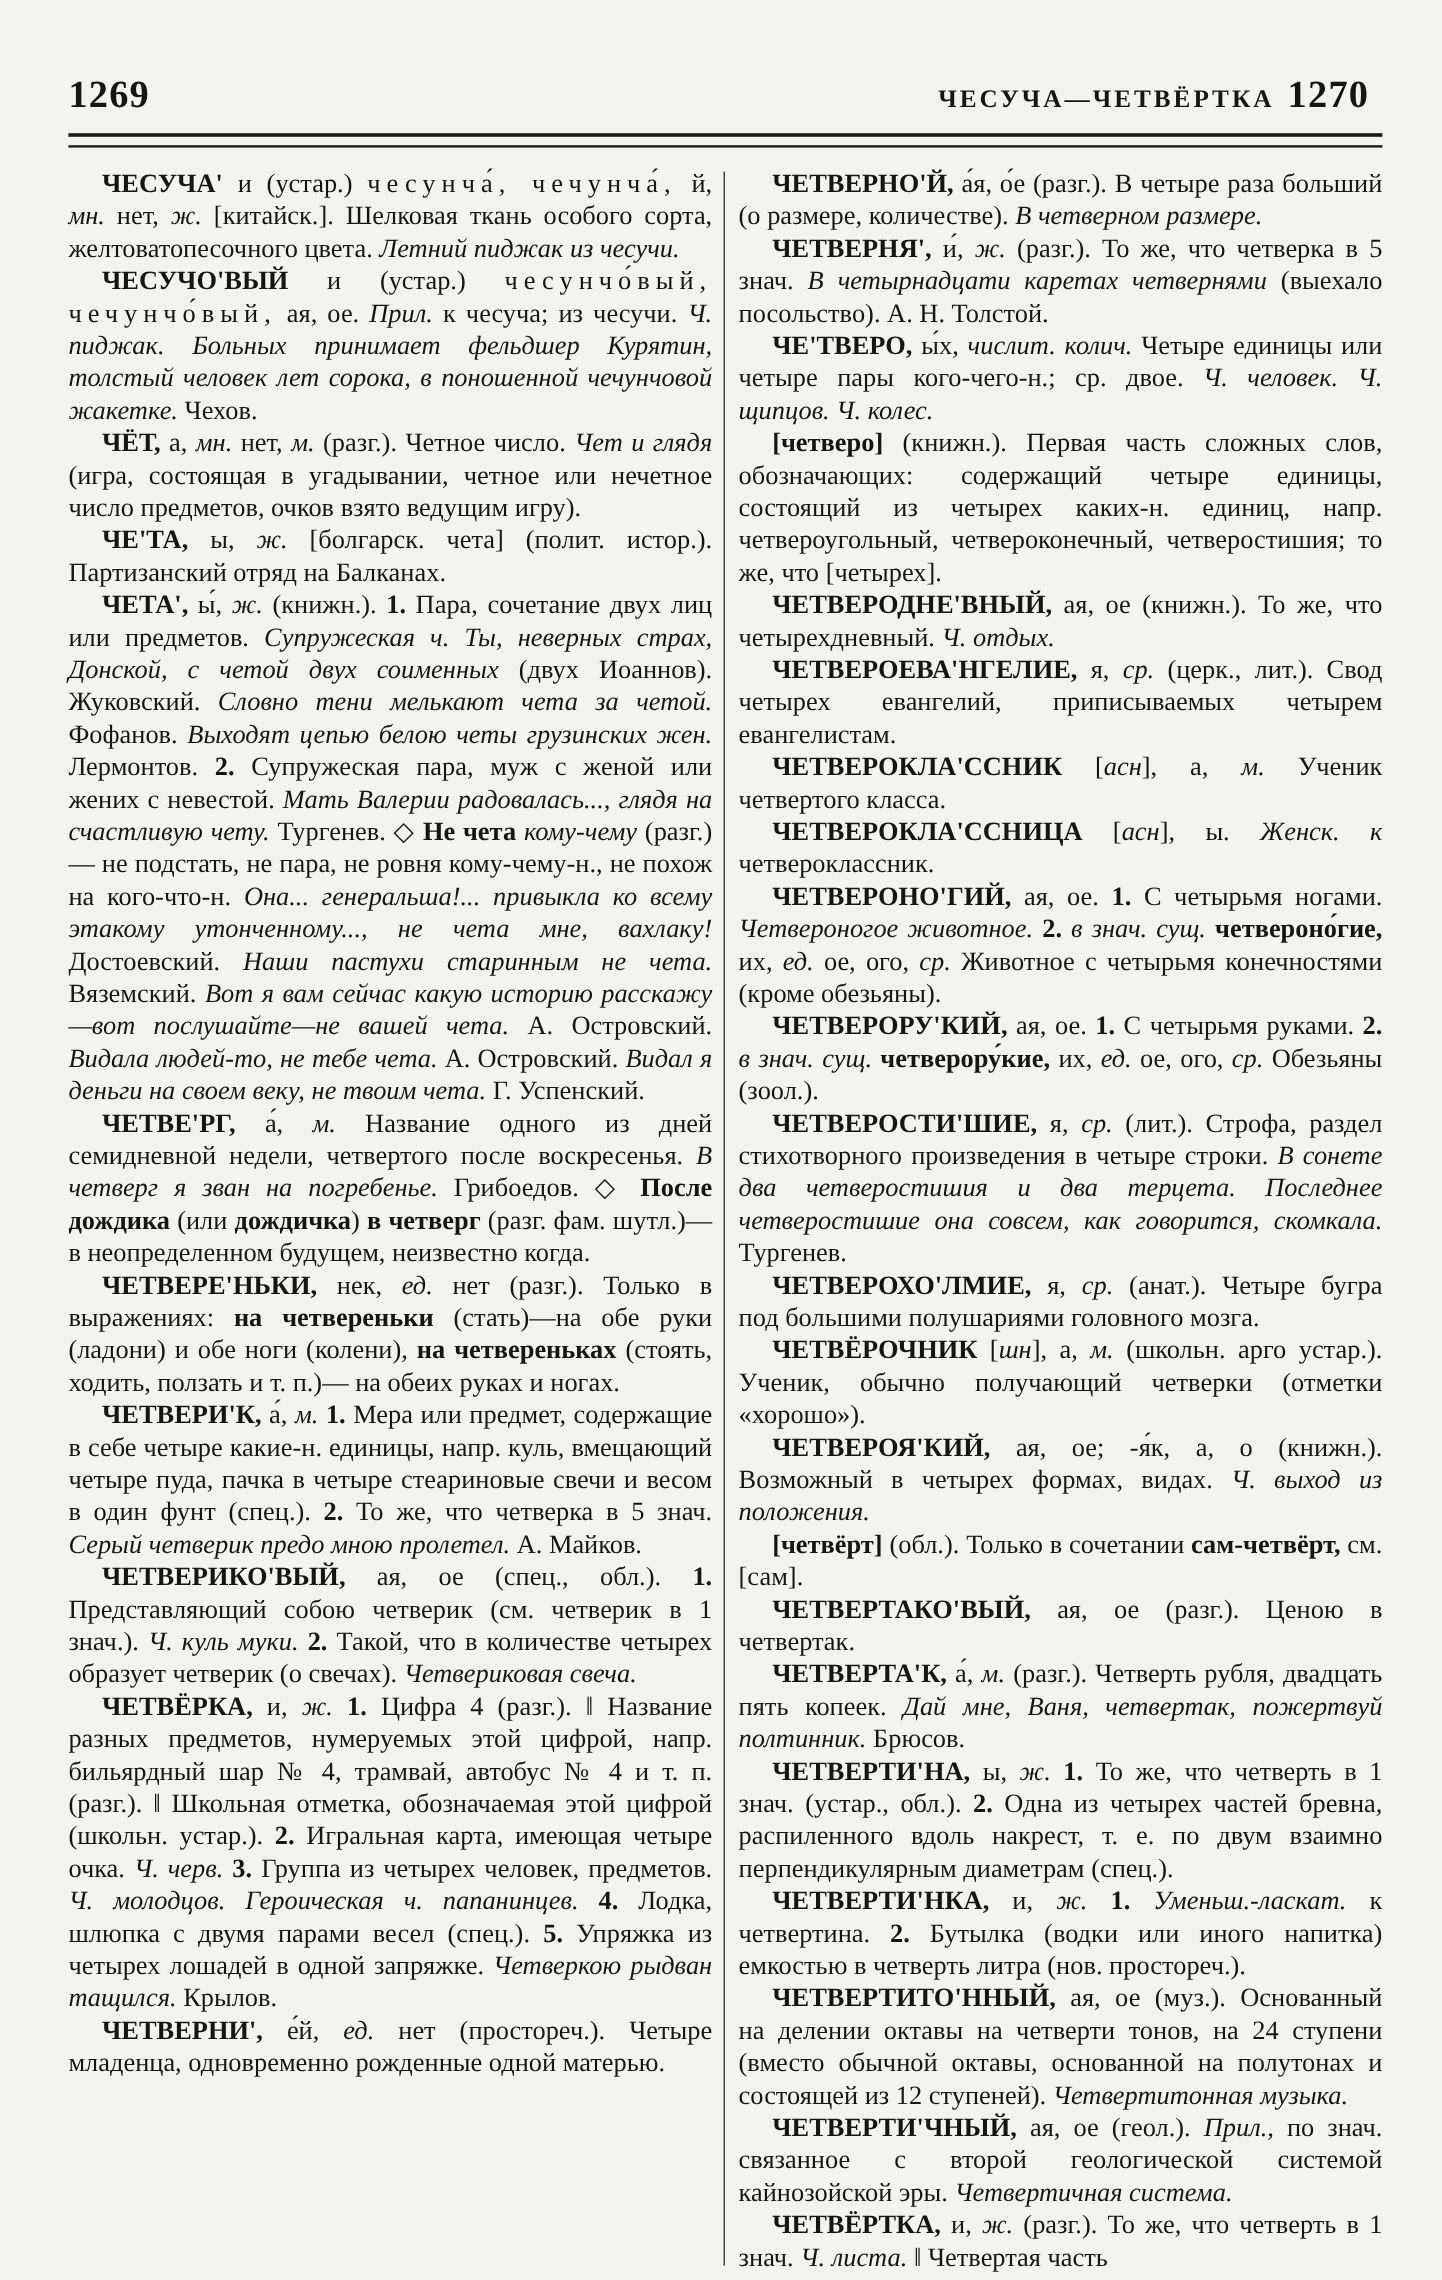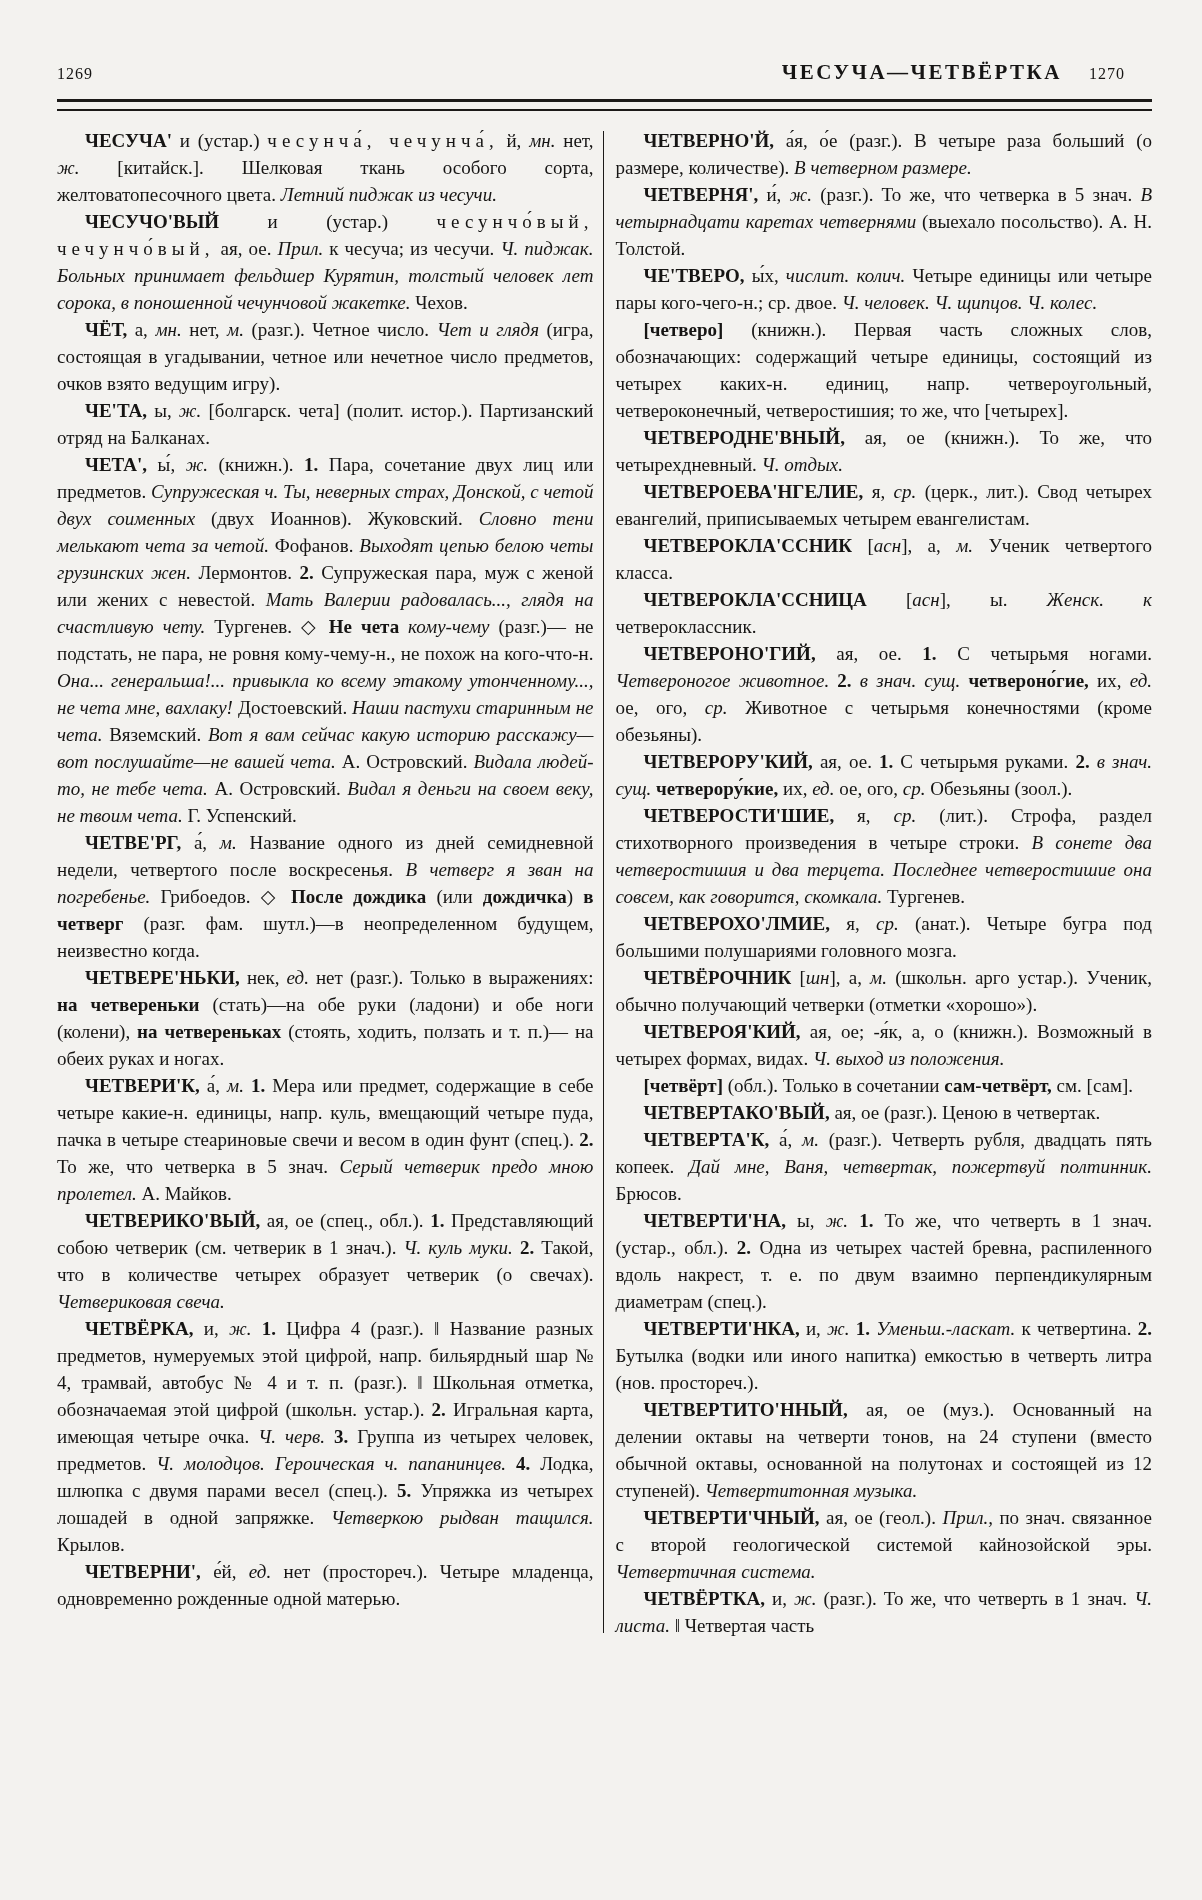--- a/index.html
+++ b/index.html
@@ -5,31 +5,31 @@
   html,body{margin:0;padding:0;}
   body{
     width:1202px;height:1900px;
     background:#f3f2ef;
     color:#161514;
     font-family:"Liberation Serif","DejaVu Serif","DejaVu Sans",serif;
     overflow:hidden;
   }
   .page{box-sizing:border-box;width:1202px;height:1900px;padding:60px 50px 0 57px;}
   .header{display:flex;align-items:baseline;}
-  .pagenum{width:90px;font-weight:normal;font-size:16px;letter-spacing:1px;}
+  .pagenum{width:90px;font-weight:bold;font-size:32px;letter-spacing:1px;}
   .pagenum.right{text-align:center;}
   .running-head{flex:1;text-align:right;font-weight:bold;font-size:21px;letter-spacing:2.5px;}
   .rule{margin-top:14px;height:7px;border-top:3px solid #1b1a18;border-bottom:2px solid #1b1a18;}
   .columns{display:flex;margin-top:16px;align-items:stretch;}
   .col{width:540px;}
   .col.first{margin-right:0;}
   .divider{width:2px;background:#1b1a18;margin:4px 11px 6px 9px;}
   p.entry{
     margin:0;
-    font-size:19px;
+    font-size:22px;
     line-height:27px;
     text-align:justify;
     text-indent:28px;
   }
   p.entry .b{font-weight:bold;}
   p.entry .i{font-style:italic;}
   p.entry .sp{letter-spacing:5px;}
 </style>
 </head>
 <body>

